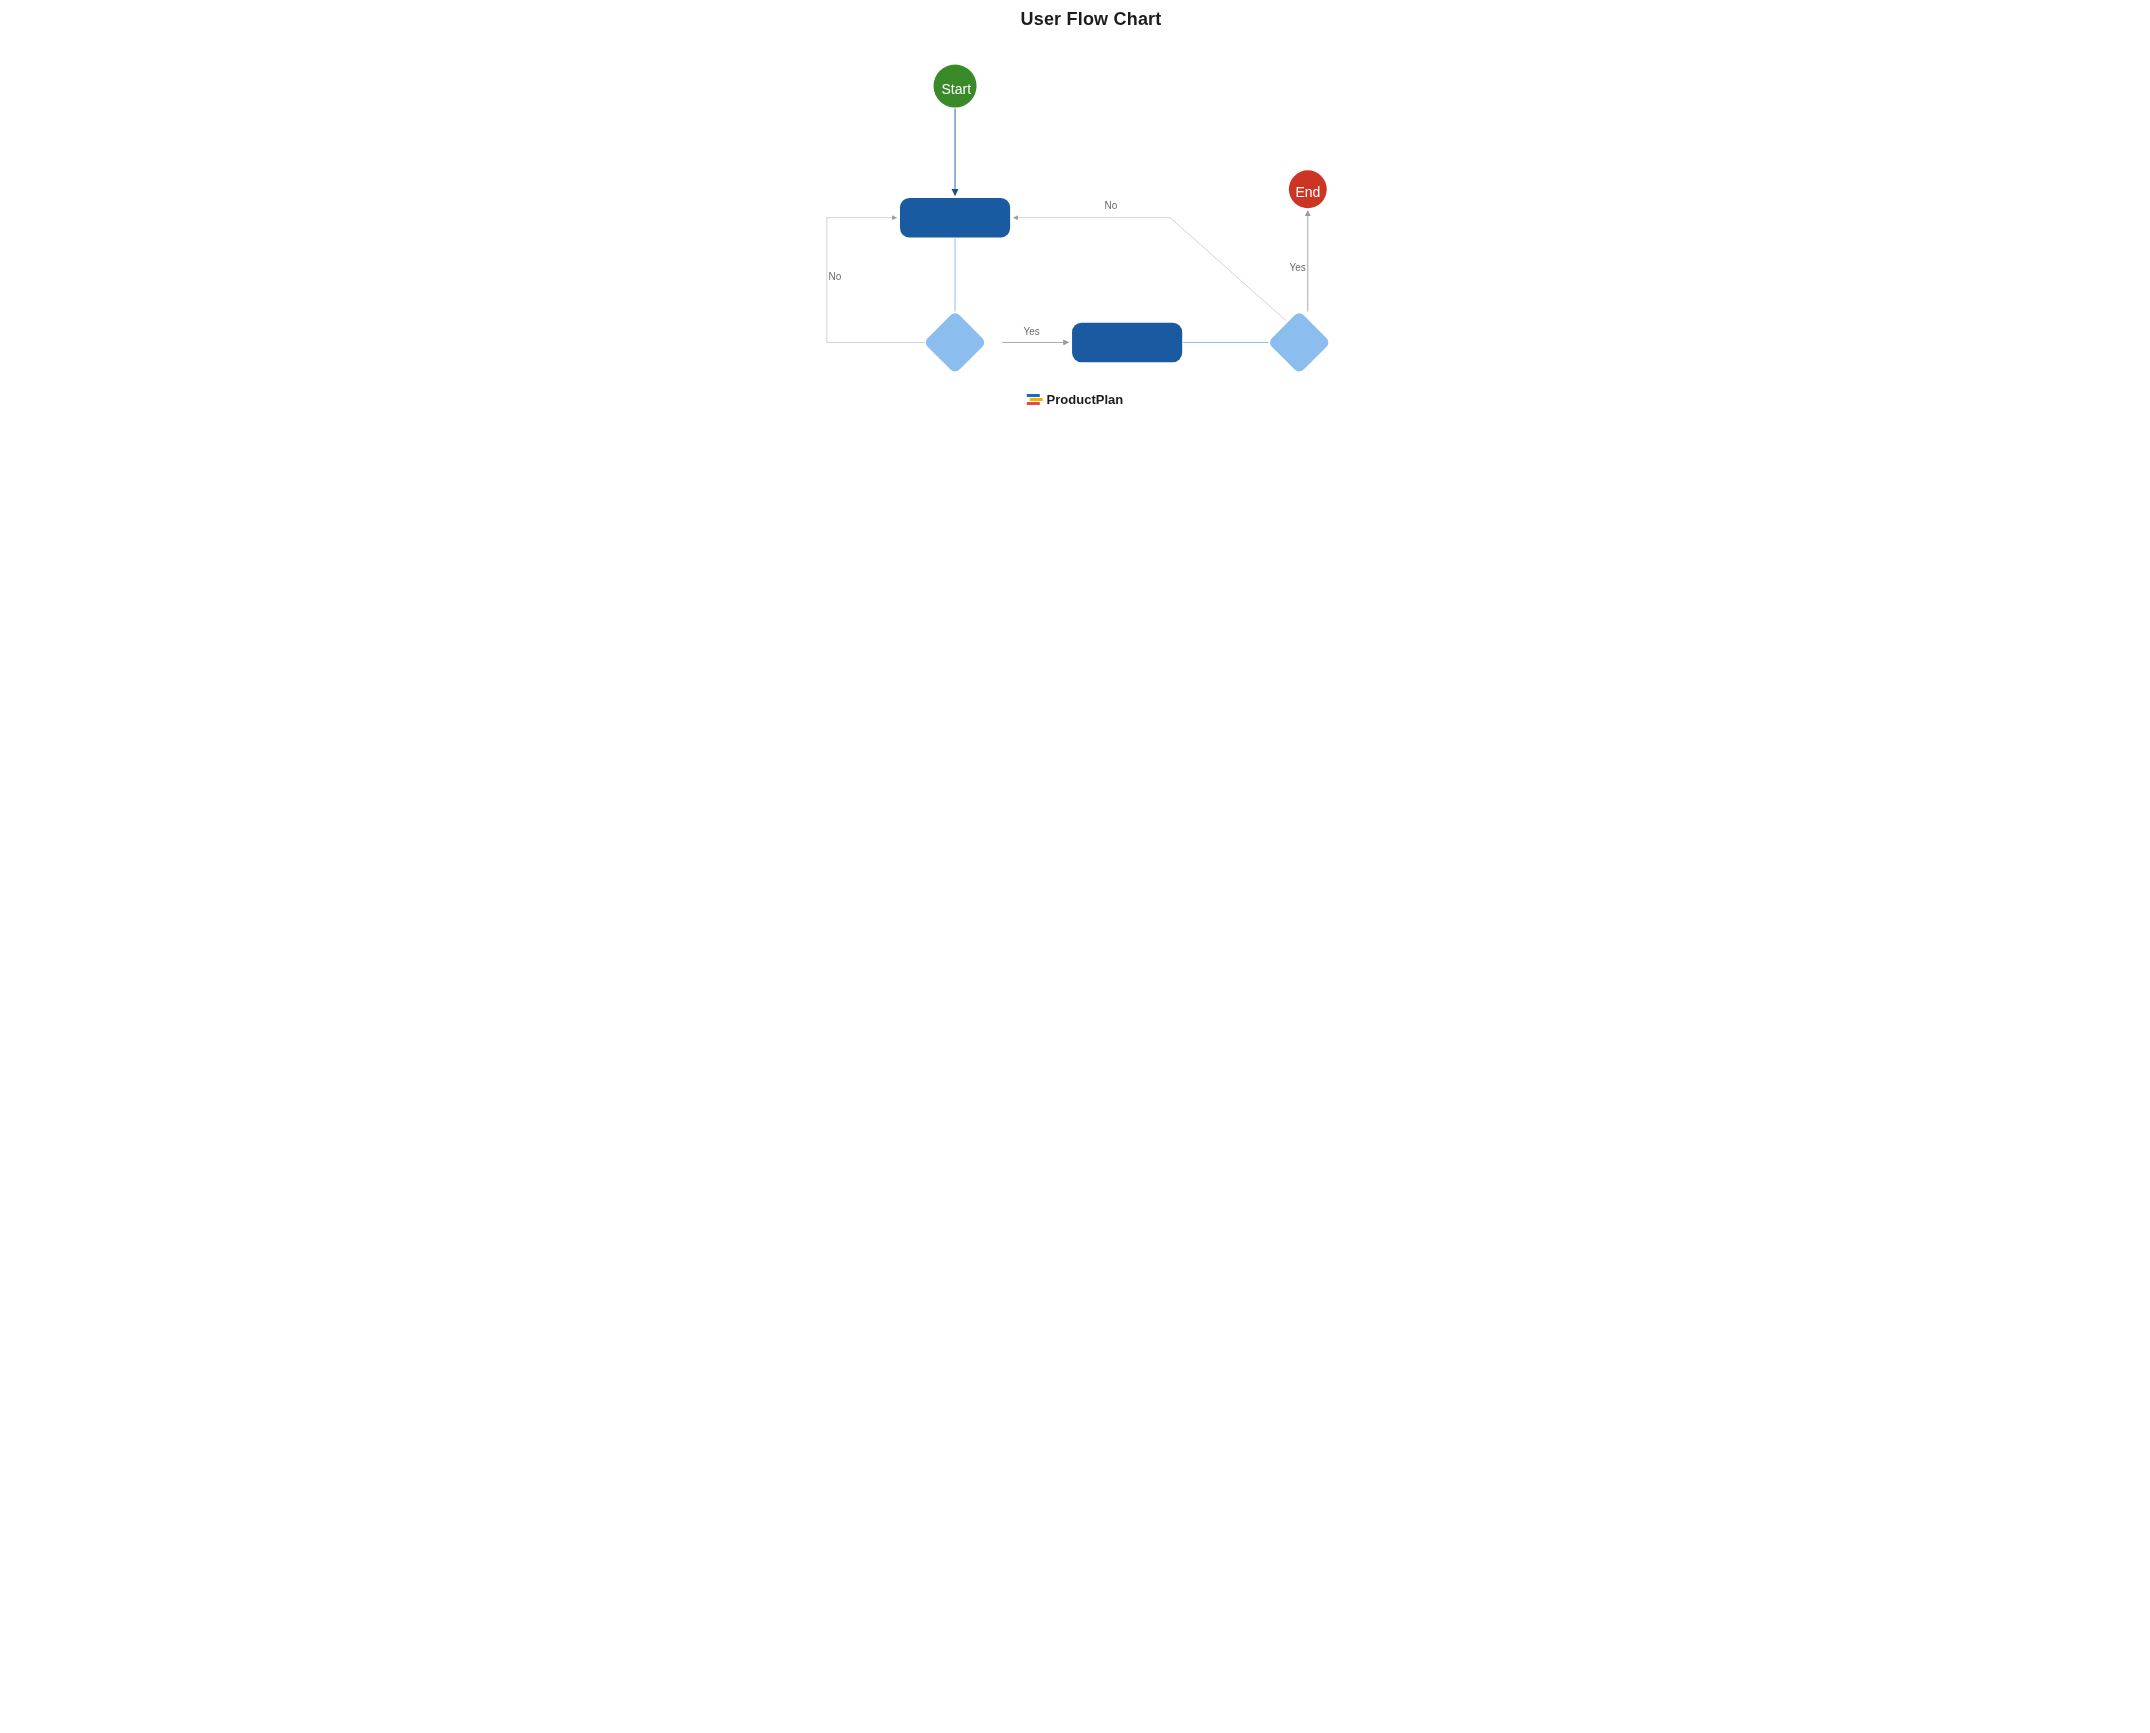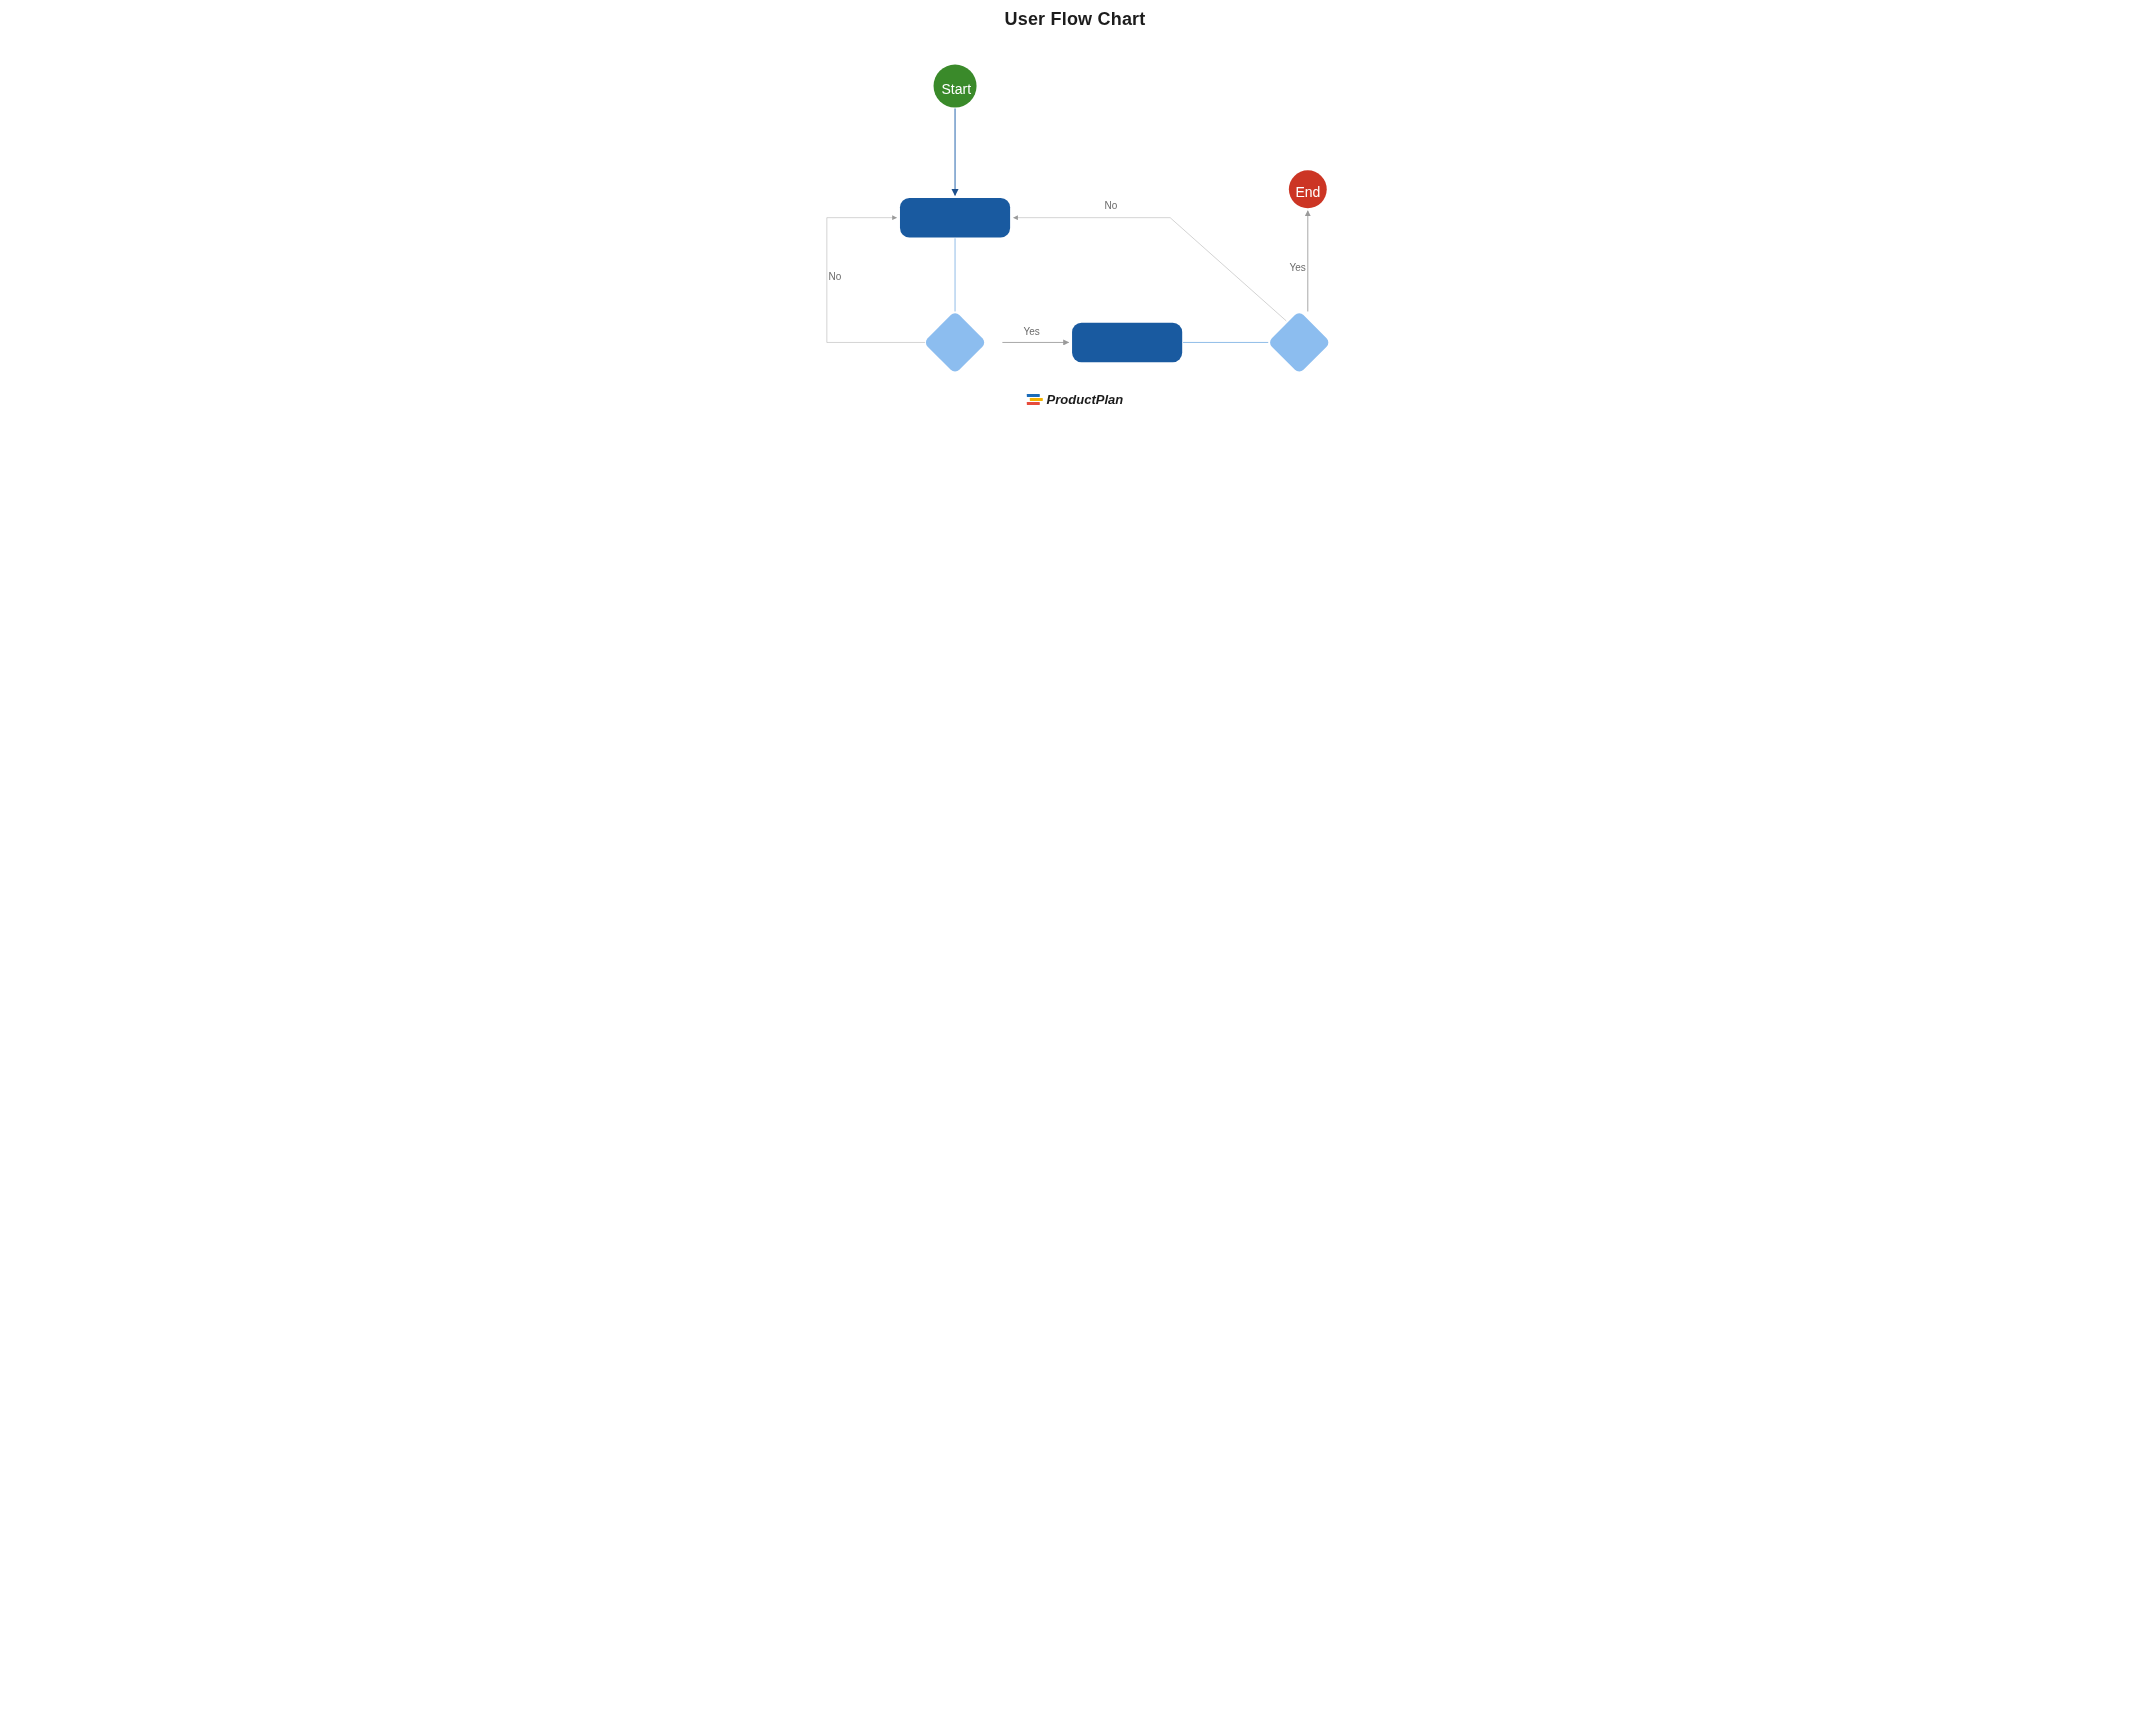--- a/index.html
+++ b/index.html
@@ -12,21 +12,21 @@
   .page {
     width: 551px;
     height: 413px;
     margin: 0 auto;
     position: relative;
     background: #ffffff;
   }
   .title {
     position: absolute;
     top: 8.6px;
-    left: 0;
+    left: 16px;
     width: 100%;
     text-align: center;
     font-weight: 800;
     font-size: 18px;
     color: #1c1c1c;
     letter-spacing: 0.2px;
   }
   .logo {
     position: absolute;
     left: 50%;
@@ -46,21 +46,20 @@
     height: 3.4px;
     border-radius: 0.4px;
   }
   .logo .bars .b1 { top: 0;    left: 0;   width: 13px; background:#1a6bb8; }
   .logo .bars .b2 { top: 4.3px; left: 2.6px; width: 13px; background:#f2b200; }
   .logo .bars .b3 { top: 8.6px; left: 0;   width: 13px; background:#e74c3c; }
   .logo .text {
     font-weight: 700;
     font-size: 13px;
     color: #1c1c1c;
-    font-style: italic;
   }
   svg { position:absolute; top:0; left:0; }
   .node-label {
     position:absolute;
     font-size:14px;
     color:#ffffff;
     font-weight:500;
     text-align:center;
     pointer-events:none;
   }

